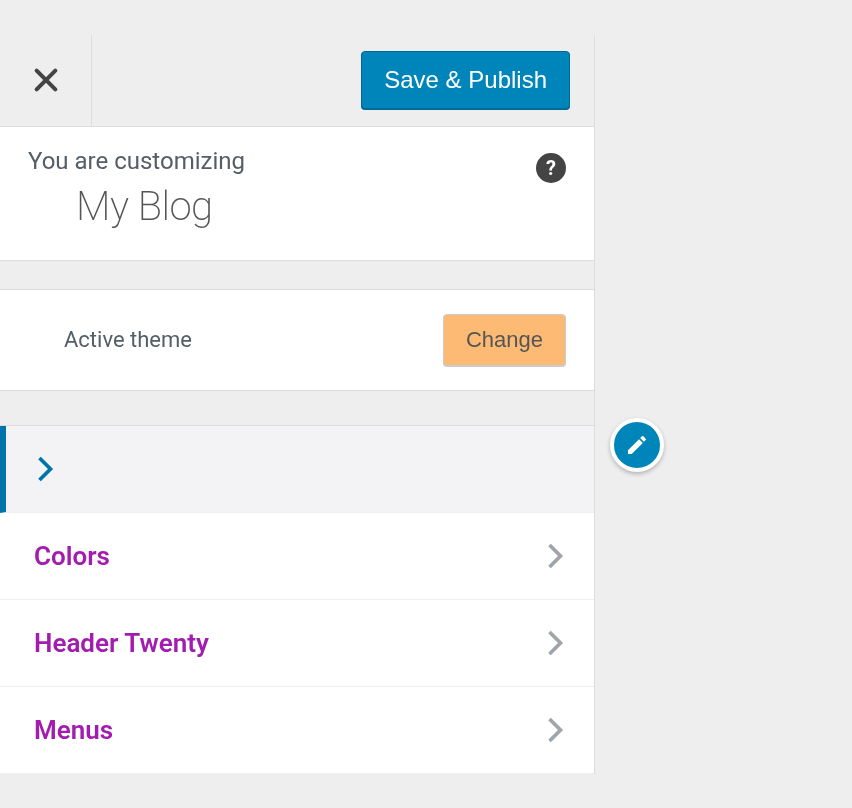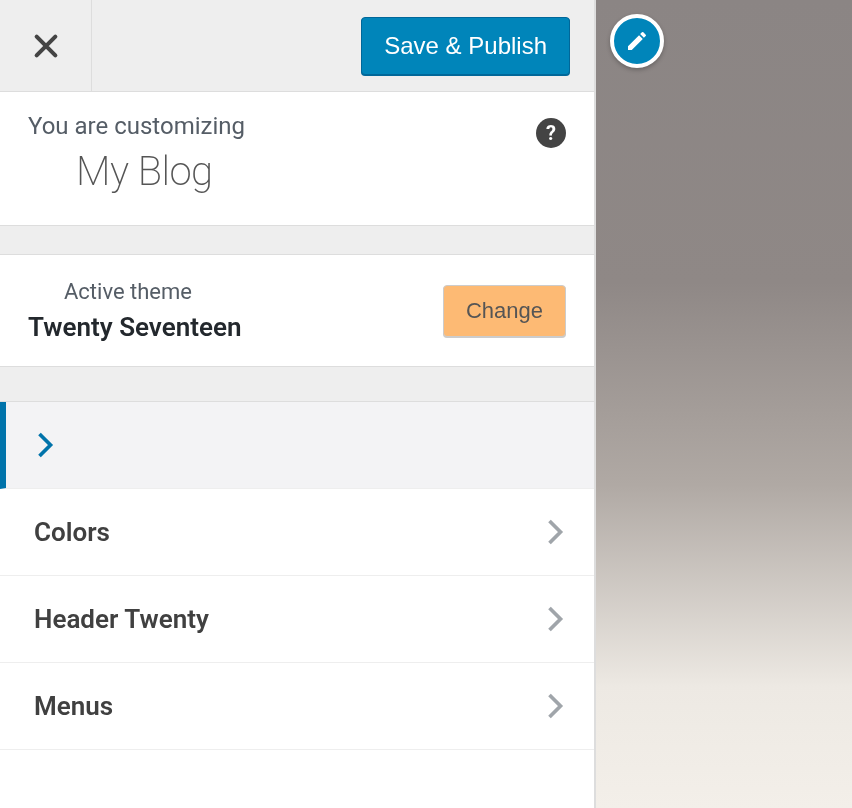--- a/index.html
+++ b/index.html
@@ -8,20 +8,21 @@
     font-family: -apple-system, BlinkMacSystemFont, "Segoe UI", Roboto, Helvetica, Arial, sans-serif;
     background: #eee;
     color: #444;
     width: 852px;
     height: 808px;
     overflow: hidden;
   }
   .app {
     display: flex;
     height: 100%;
+    align-items: center;
   }
   .sidebar {
     width: 595px;
     background: #fff;
     border-right: 1px solid #ddd;
     display: flex;
     flex-direction: column;
   }
   .topbar {
     height: 92px;
@@ -130,21 +131,21 @@
   .menu-list { background: #fff; }
   .menu-item {
     display: flex;
     align-items: center;
     justify-content: space-between;
     padding: 26px 28px 26px 34px;
     border-bottom: 1px solid #eee;
     cursor: pointer;
     font-size: 26px;
     font-weight: 600;
-    color: #404040;
+    color: #a21caf;
   }
   .menu-item.active {
     background: #f3f3f5;
     border-left: 6px solid #0073aa;
     padding-left: 28px;
     color: #0073aa;
   }
   .menu-item.active .chev { stroke: #0073aa; }
   .chev { width: 22px; height: 34px; stroke: #a0a5aa; stroke-width: 4; fill: none; }
 
@@ -199,21 +200,20 @@
       <div class="help-btn">
         <span>?</span>
       </div>
     </div>
 
     <div class="gap"></div>
 
     <div class="theme-row">
       <div class="theme-texts">
         <div class="label">Active theme</div>
-        <div class="value">Twenty Seventeen</div>
       </div>
       <button class="change-btn">Change</button>
     </div>
 
     <div class="gap tall"></div>
 
     <nav class="menu-list">
       <div class="menu-item active">
         <svg class="chev" viewBox="0 0 24 36">
             <path d="M6 6 L18 18 L6 30"></path>

